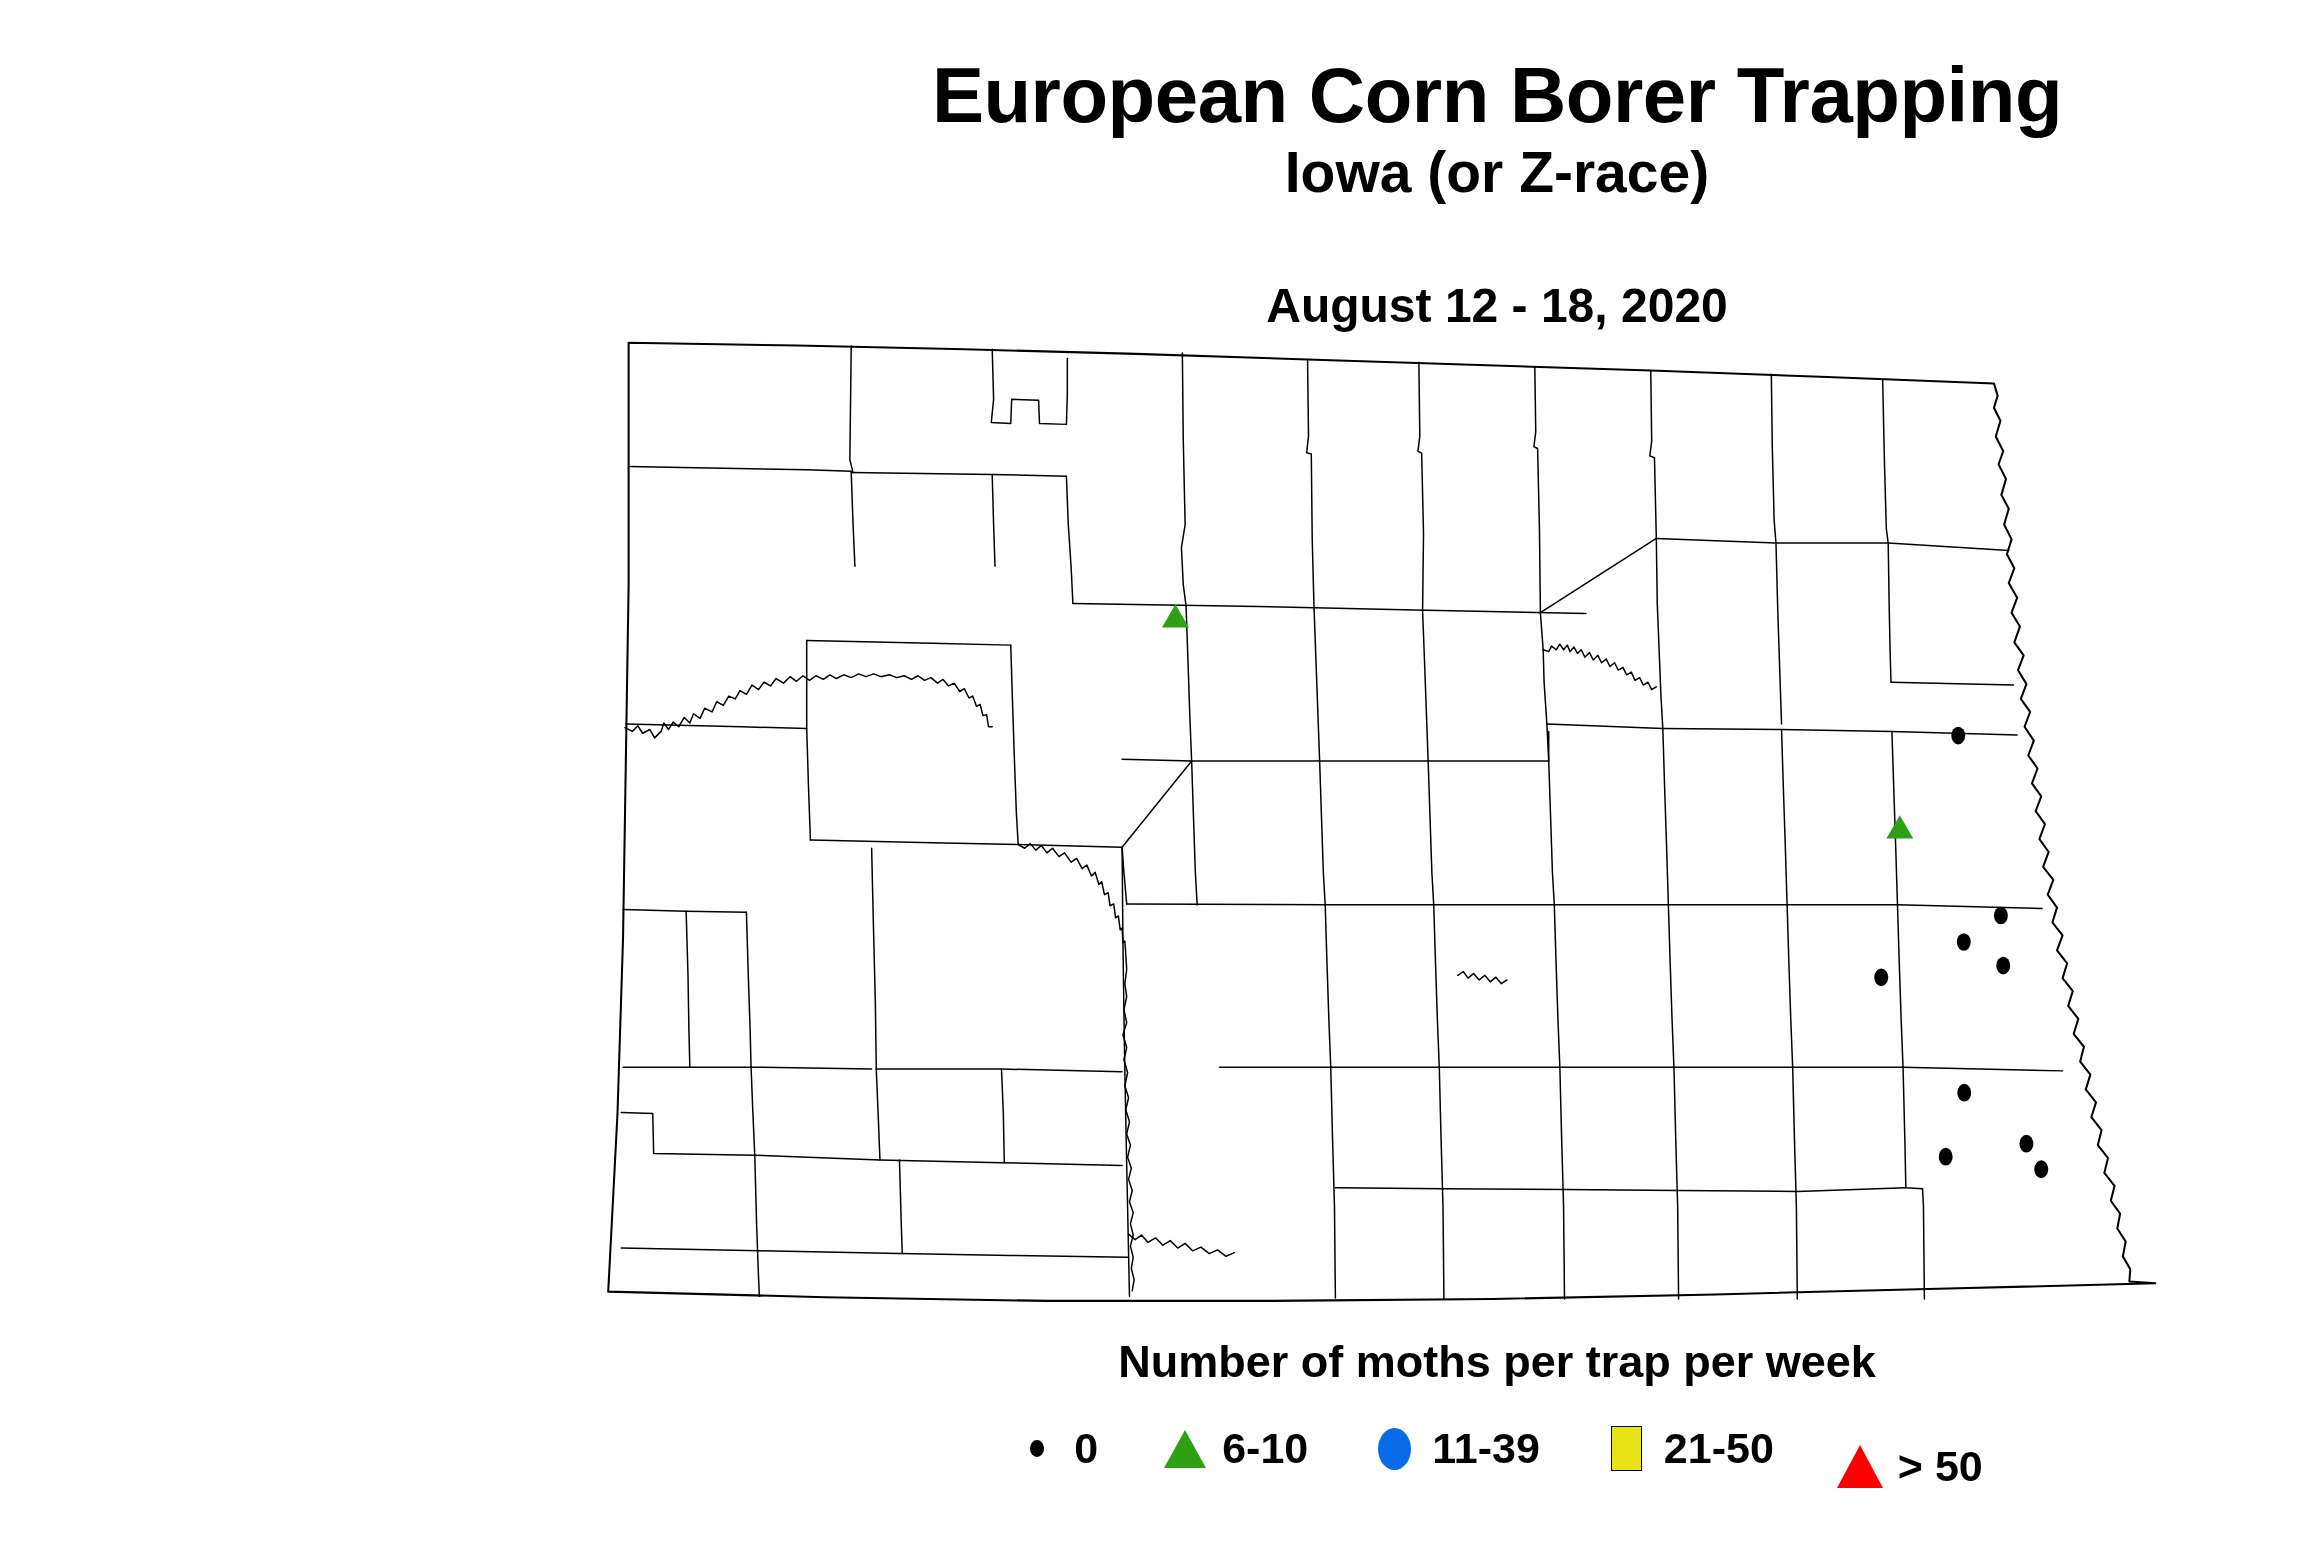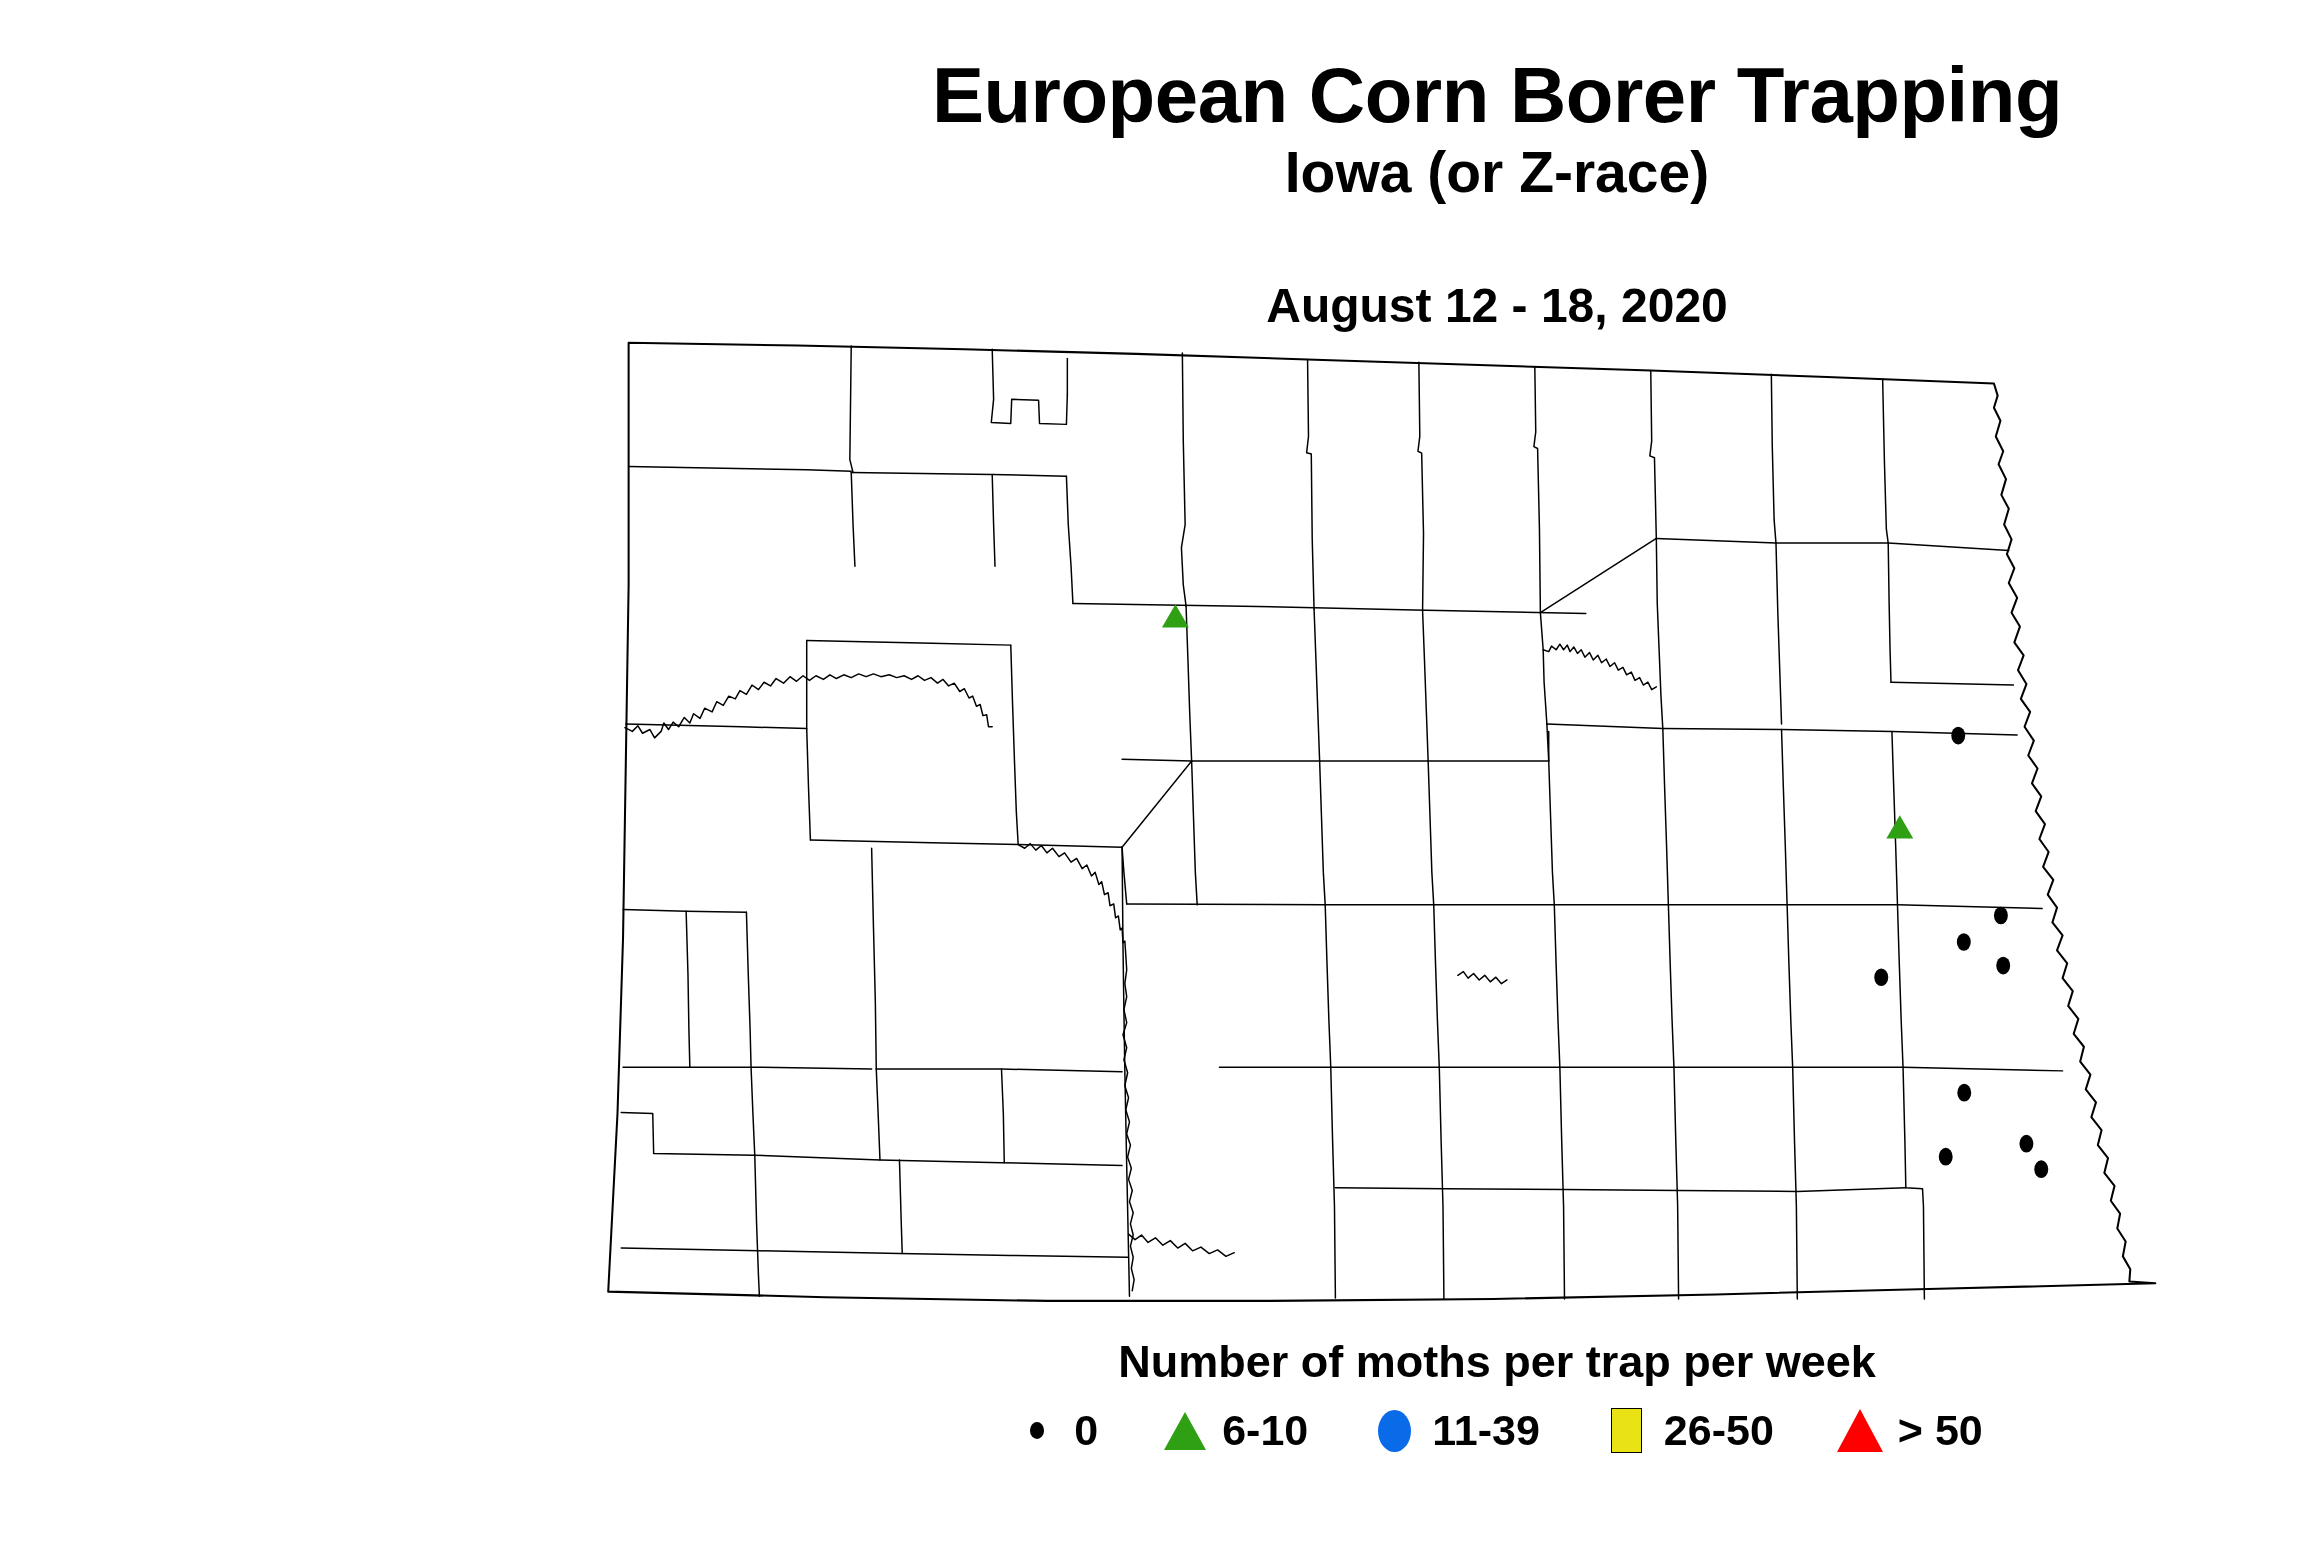--- a/index.html
+++ b/index.html
@@ -108,21 +108,21 @@
     width: 2994px;
     display: flex;
     justify-content: center;
     align-items: center;
   }
   .legend-item {
     display: flex;
     align-items: center;
     margin-right: 61px;
   }
-  .legend-item:last-child { margin-right: 0; }
+  .legend-item:last-child { margin-right: 0; margin-top: 36px; }
   .legend-swatch {
     width: 51px;
     height: 51px;
     display: flex;
     align-items: center;
     justify-content: center;
     flex: none;
   }
   .legend-label {
     font-size: 43px;
@@ -350,21 +350,21 @@
       <span class="legend-swatch">
           <span class="sw-circle-blue"></span>
         </span>
       <span class="legend-label">11-39</span>
     </div>
 
     <div class="legend-item">
       <span class="legend-swatch">
           <span class="sw-square-yellow"></span>
         </span>
-      <span class="legend-label">26-50</span>
+      <span class="legend-label">21-50</span>
     </div>
 
     <div class="legend-item">
       <span class="legend-swatch">
           <span class="sw-tri-red"></span>
         </span>
       <span class="legend-label">&gt; 50</span>
     </div>
 
   </div>

